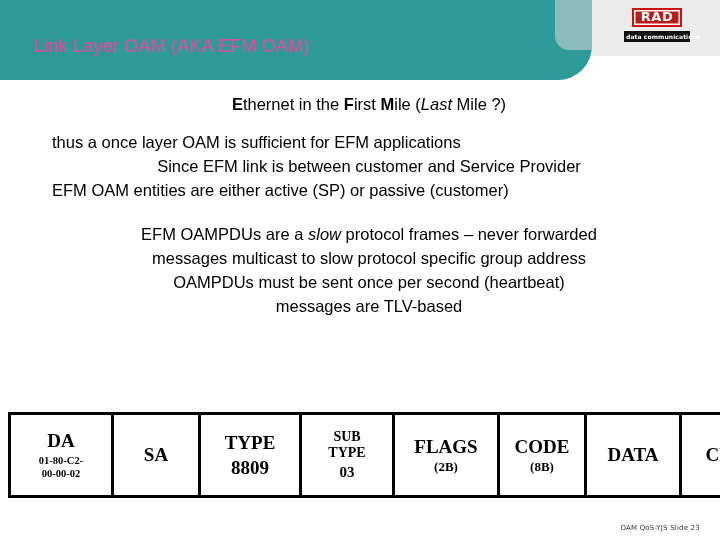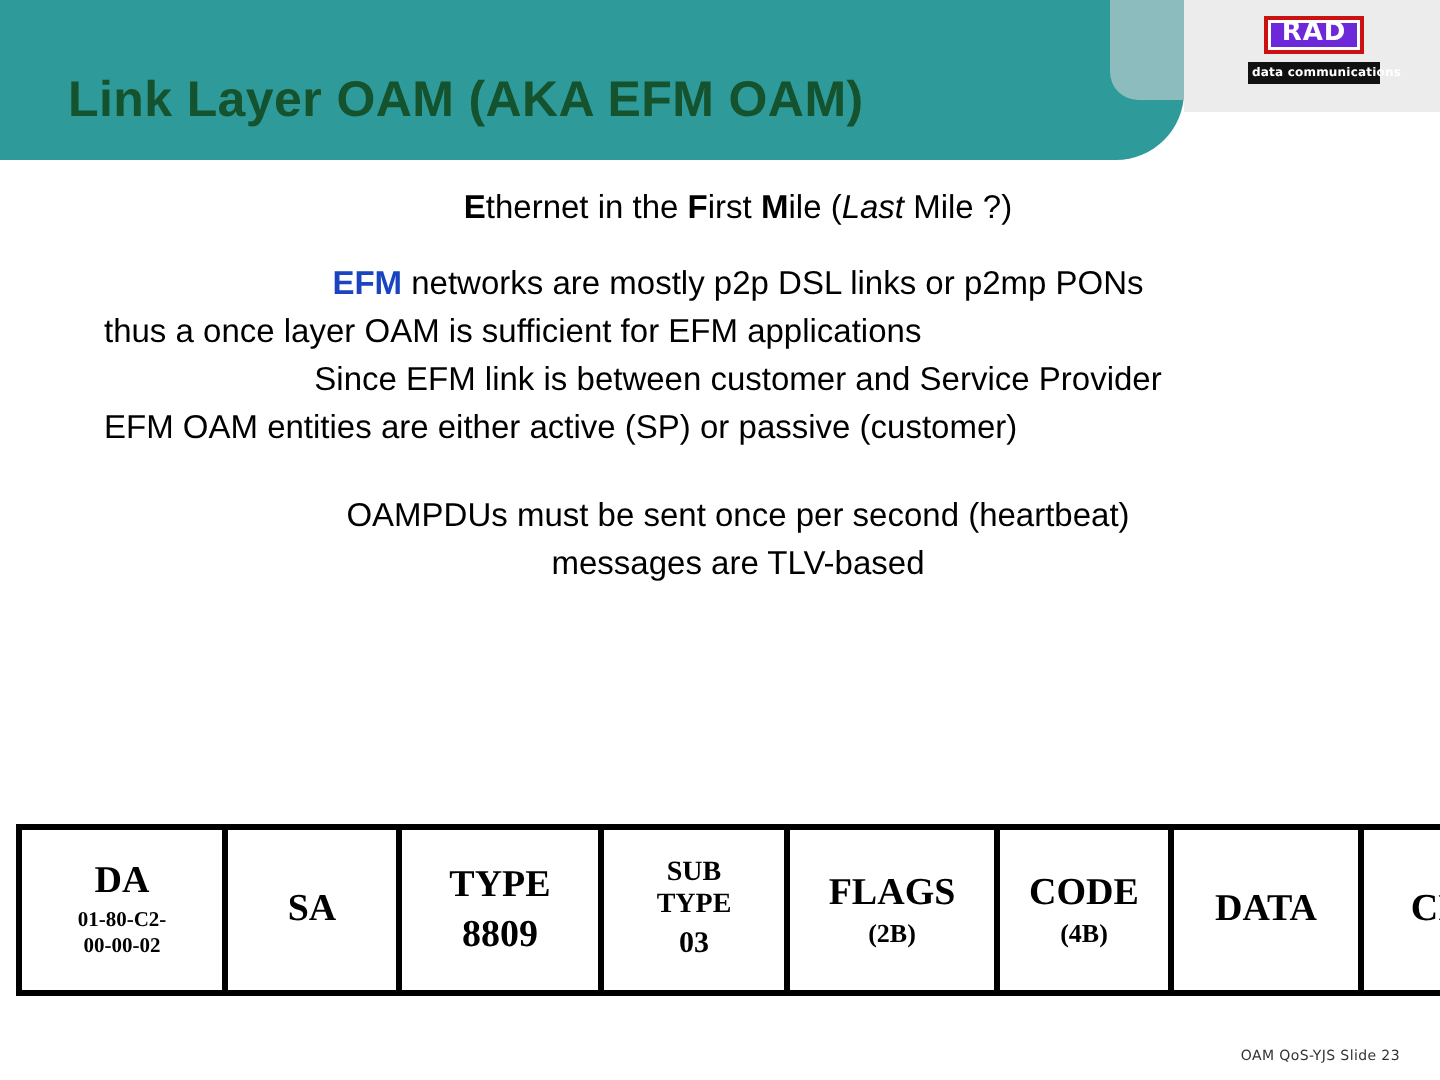--- a/index.html
+++ b/index.html
@@ -41,43 +41,43 @@
     position: absolute;
     left: 555px; top: 0;
     width: 37px; height: 50px;
     background: #8cbcbd;
     border-bottom-left-radius: 14px;
   }
   #slide-title {
     position: absolute;
     left: 34px;
     top: 36px;
-    font-size: 25px;
-    font-weight: bold;
-    color: #14532d;
+    font-size: 18px;
+    font-weight: normal;
+    color: #ec4899;
     letter-spacing: 0.2px;
     white-space: nowrap;
   }
 
   
   #rad-logo {
     position: absolute;
     left: 624px;
     top: 8px;
     width: 66px;
     text-align: center;
   }
   #rad-mark {
     display: block;
     font-family: "DejaVu Sans", sans-serif;
     font-weight: bold;
     font-size: 13px;
     letter-spacing: 0.5px;
     color: #ffffff;
-    background: #6d28d9;
+    background: #b91c1c;
     border: 2px solid #cc1111;
     box-shadow: inset 0 0 0 1.5px #ffffff;
     padding: 1px 0 2px 0;
     line-height: 12px;
     width: 46px;
     margin: 0 auto;
   }
   #rad-tagline {
     display: block;
     margin-top: 4px;
@@ -184,27 +184,28 @@
   </div>
 </div>
 
 <div id="body-content">
 
   <div class="para-block">
     <div class="line lvl0"><b class="strong">E</b><span>thernet in the </span><b class="strong">F</b><span>irst </span><b class="strong">M</b><span>ile (</span><i class="ital">Last</i><span> Mile ?)</span></div>
   </div>
 
   <div class="para-block gap-top">
-    <div class="line lvl0"><span class="efm-accent">EFM</span><span> networks are mostly p2p DSL links or p2mp PONs</span></div>
     <div class="line lvl1">thus a once layer OAM is sufficient for EFM applications</div>
     <div class="line lvl0">Since EFM link is between customer and Service Provider</div>
     <div class="line lvl1">EFM OAM entities are either active (SP) or passive (customer)</div>
   </div>
 
   <div class="para-block gap-top-lg">
+    <div class="line lvl0"><span>EFM OAMPDUs are a </span><i class="ital">slow</i><span> protocol frames – never forwarded</span></div>
+    <div class="line lvl0">messages multicast to slow protocol specific group address</div>
     <div class="line lvl0">OAMPDUs must be sent once per second (heartbeat)</div>
     <div class="line lvl0">messages are TLV-based</div>
   </div>
 
 </div>
 
 <table id="frame-table">
   <tbody>
     <tr id="frame-row">
         <td style="width: 98px;">
@@ -221,21 +222,21 @@
         <td style="width: 88px;">
           <span class="cell-main two-line">SUB<br>TYPE</span>
           <span class="cell-sub val-sm">03</span>
         </td>
         <td style="width: 100px;">
           <span class="cell-main">FLAGS</span>
           <span class="cell-sub bytes">(2B)</span>
         </td>
         <td style="width: 82px;">
           <span class="cell-main">CODE</span>
-          <span class="cell-sub bytes">(4B)</span>
+          <span class="cell-sub bytes">(8B)</span>
         </td>
         <td style="width: 90px;">
           <span class="cell-main">DATA</span>
         </td>
         <td style="width: 86px;">
           <span class="cell-main">CRC</span>
         </td>
       </tr>
   </tbody>
 </table>

